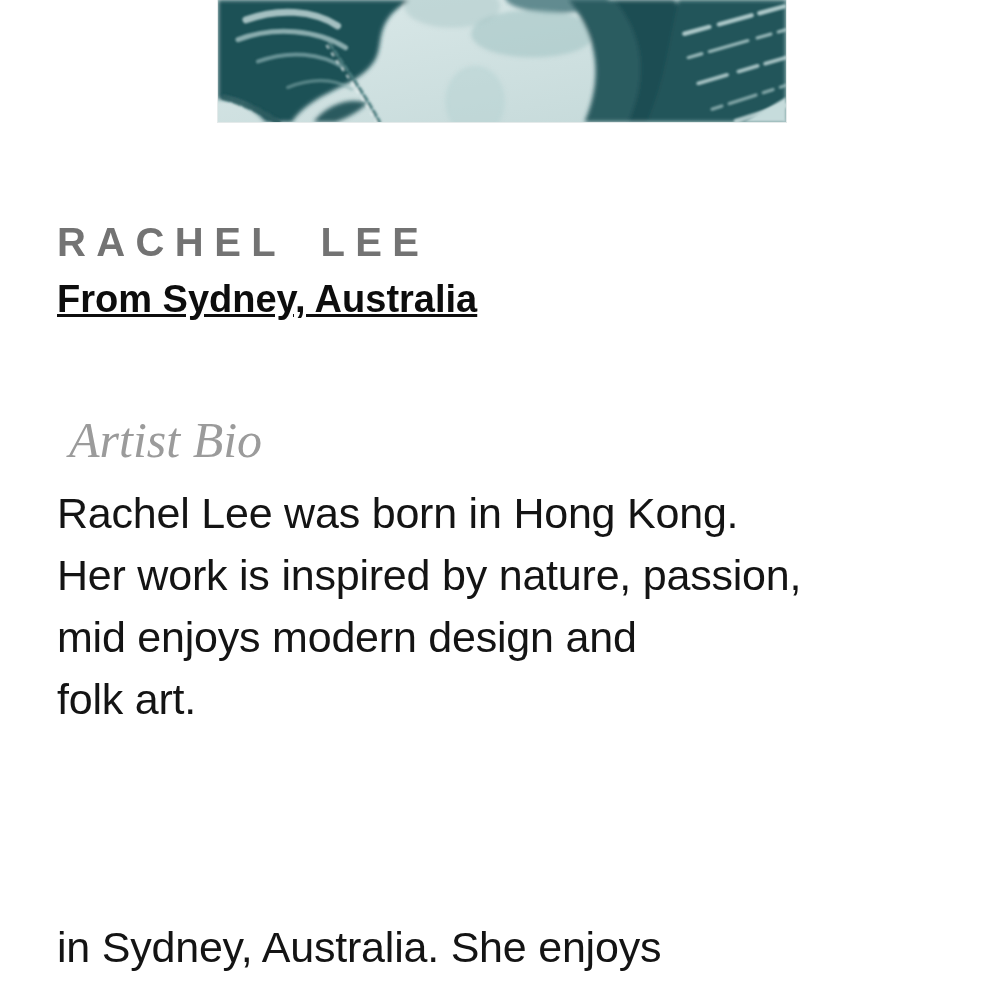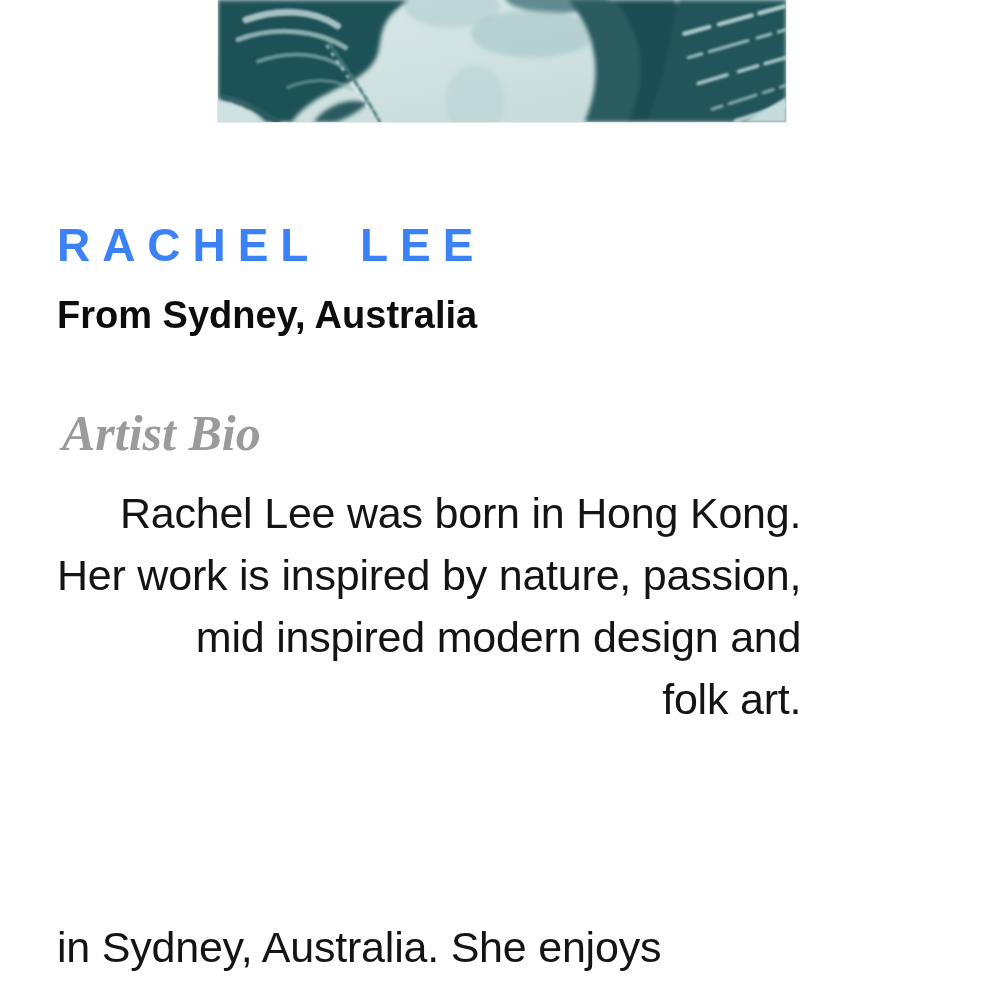--- a/index.html
+++ b/index.html
@@ -26,60 +26,61 @@
     box-sizing: border-box;
     overflow: hidden;
   }
   .photo svg { display: block; width: 100%; height: 100%; }
 
   .artist-name {
     position: absolute;
     left: 57px;
     top: 222px;
     margin: 0;
-    font-size: 46px;
+    font-size: 40px;
     line-height: 1;
     font-weight: bold;
     letter-spacing: 0.26em;
     word-spacing: 0.34em;
-    color: #3b82f6;
+    color: #737373;
     white-space: nowrap;
   }
   .artist-origin {
     position: absolute;
     left: 57px;
-    top: 296px;
+    top: 280px;
     font-size: 38px;
     line-height: 1;
     font-weight: bold;
     color: #0d0d0d;
     white-space: nowrap;
+    text-decoration: underline;
   }
   .section-title {
     position: absolute;
     left: 57px;
     top: 403px;
-    margin: 5px;
+    margin: 12px;
     font-family: "Liberation Serif", serif;
     font-style: italic;
-    font-weight: bold;
+    font-weight: normal;
     font-size: 50px;
     line-height: 1;
     color: #9b9b9b;
     white-space: nowrap;
   }
   .bio-para {
     position: absolute;
     left: 57px;
     font-size: 43px;
     line-height: 62px;
     color: #141414;
     letter-spacing: -0.005em;
   }
-  .bio-para .line { white-space: nowrap; text-align: right; }
+  .bio-para .line { white-space: nowrap; }
   .para-1 { top: 482px; }
   .para-2 { top: 916px; }
 </style>
 </head>
 <body>
 
 <div class="photo">
   <svg viewBox="0 0 570 123" preserveAspectRatio="none" aria-hidden="true">
     <defs>
       <filter id="soft" x="-15%" y="-15%" width="130%" height="130%">
@@ -125,19 +126,19 @@
 
 <h1 class="artist-name">RACHEL LEE</h1>
 
 <div class="artist-origin">From Sydney, Australia</div>
 
 <h2 class="section-title">Artist Bio</h2>
 
 <div class="bio-para para-1">
   <div class="line">Rachel Lee was born in Hong Kong.</div>
   <div class="line">Her work is inspired by nature, passion,</div>
-  <div class="line">mid inspired modern design and</div>
+  <div class="line">mid enjoys modern design and</div>
   <div class="line">folk art.</div>
 </div>
 
 <div class="bio-para para-2">
   <div class="line">in Sydney, Australia. She enjoys</div>
 </div>
 
 </body></html>

